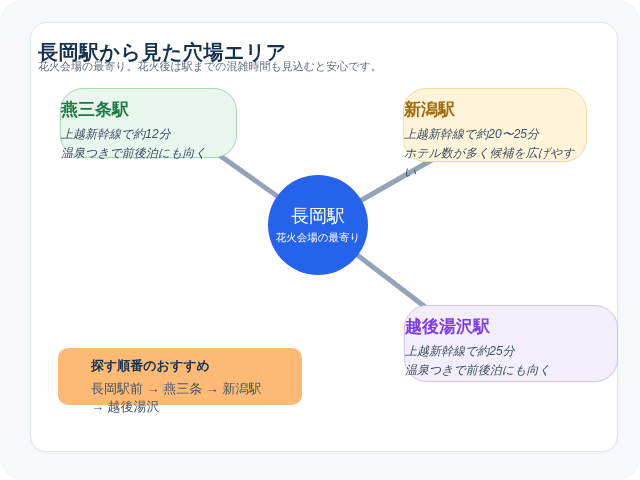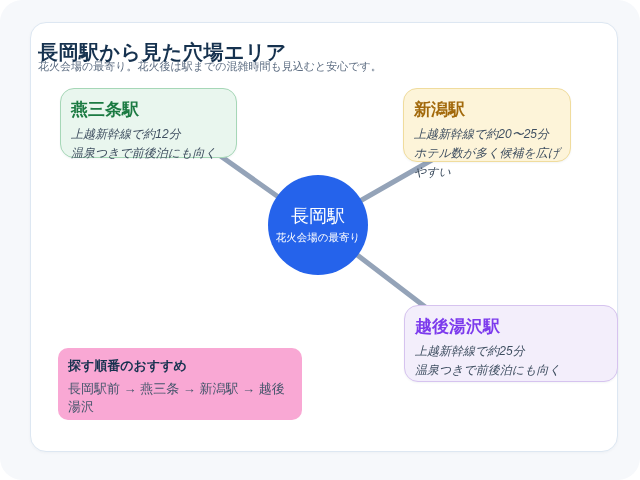--- a/index.html
+++ b/index.html
@@ -27,48 +27,48 @@
     letter-spacing: 0.5px;
   }
   .page-subtitle {
     position: absolute; left: 38px; top: 59px;
     font-size: 11px; color: #5d6d82;
   }
   svg.connectors { position: absolute; inset: 0; width: 640px; height: 480px; }
   .connector { stroke: #94a3b8; stroke-width: 5; stroke-linecap: round; }
   .station-card {
     position: absolute; box-sizing: border-box;
-    border-radius: 14px; padding: 9px 10px;
+    border-radius: 23px; padding: 9px 0;
     box-shadow: 0 1px 2px rgba(22, 50, 79, 0.05);
   }
   .station-name { font-size: 17px; font-weight: 700; line-height: 24px; }
   .station-detail { font-size: 12px; color: #3e4e60; line-height: 19px; margin-top: 3px; font-style: italic; }
   .card-green  { left: 60px;  top: 88px;  width: 177px; height: 70px;
                  background: #e9f6ee; border: 1.5px solid #a6d7b7; }
   .card-green .station-name { color: #1b7a42; }
-  .card-yellow { left: 403px; top: 88px;  width: 168px; height: 74px;
+  .card-yellow { left: 403px; top: 88px;  width: 184px; height: 74px;
                  background: #fdf4d9; border: 1.5px solid #f0dc9d; }
   .card-yellow .station-name { color: #a2690b; }
   .card-purple { left: 404px; top: 305px; width: 214px; height: 77px;
                  background: #f3eefb; border: 1.5px solid #d6c3ef; }
   .card-purple .station-name { color: #7c3aed; }
   .center-node {
     position: absolute; left: 268px; top: 175px; width: 100px; height: 100px;
     border-radius: 50%;
     background: #2563eb;
     display: flex; flex-direction: column; align-items: center; justify-content: center;
     color: #ffffff; text-align: center;
   }
   .center-node .label { font-size: 18px; font-weight: 400; line-height: 22px; }
   .center-node .sublabel { font-size: 10.5px; margin-top: 4px; }
   .rec-card {
-    position: absolute; left: 58px; top: 348px; width: 244px; height: 72px;
+    position: absolute; left: 58px; top: 348px; width: 244px; height: 57px;
     box-sizing: border-box;
-    background: #f9a8d4; border-radius: 10px;
-    padding: 9px 10px;
+    background: #fdba74; border-radius: 10px;
+    padding: 9px 33px;
   }
   .rec-title { font-size: 13px; font-weight: 700; color: #16324f; line-height: 18px; }
   .rec-order { font-size: 13px; color: #44556b; line-height: 18px; margin-top: 5px; }
 </style>
 </head>
 <body>
 
 <div class="panel"></div>
 
 <div class="canvas-card"></div>

